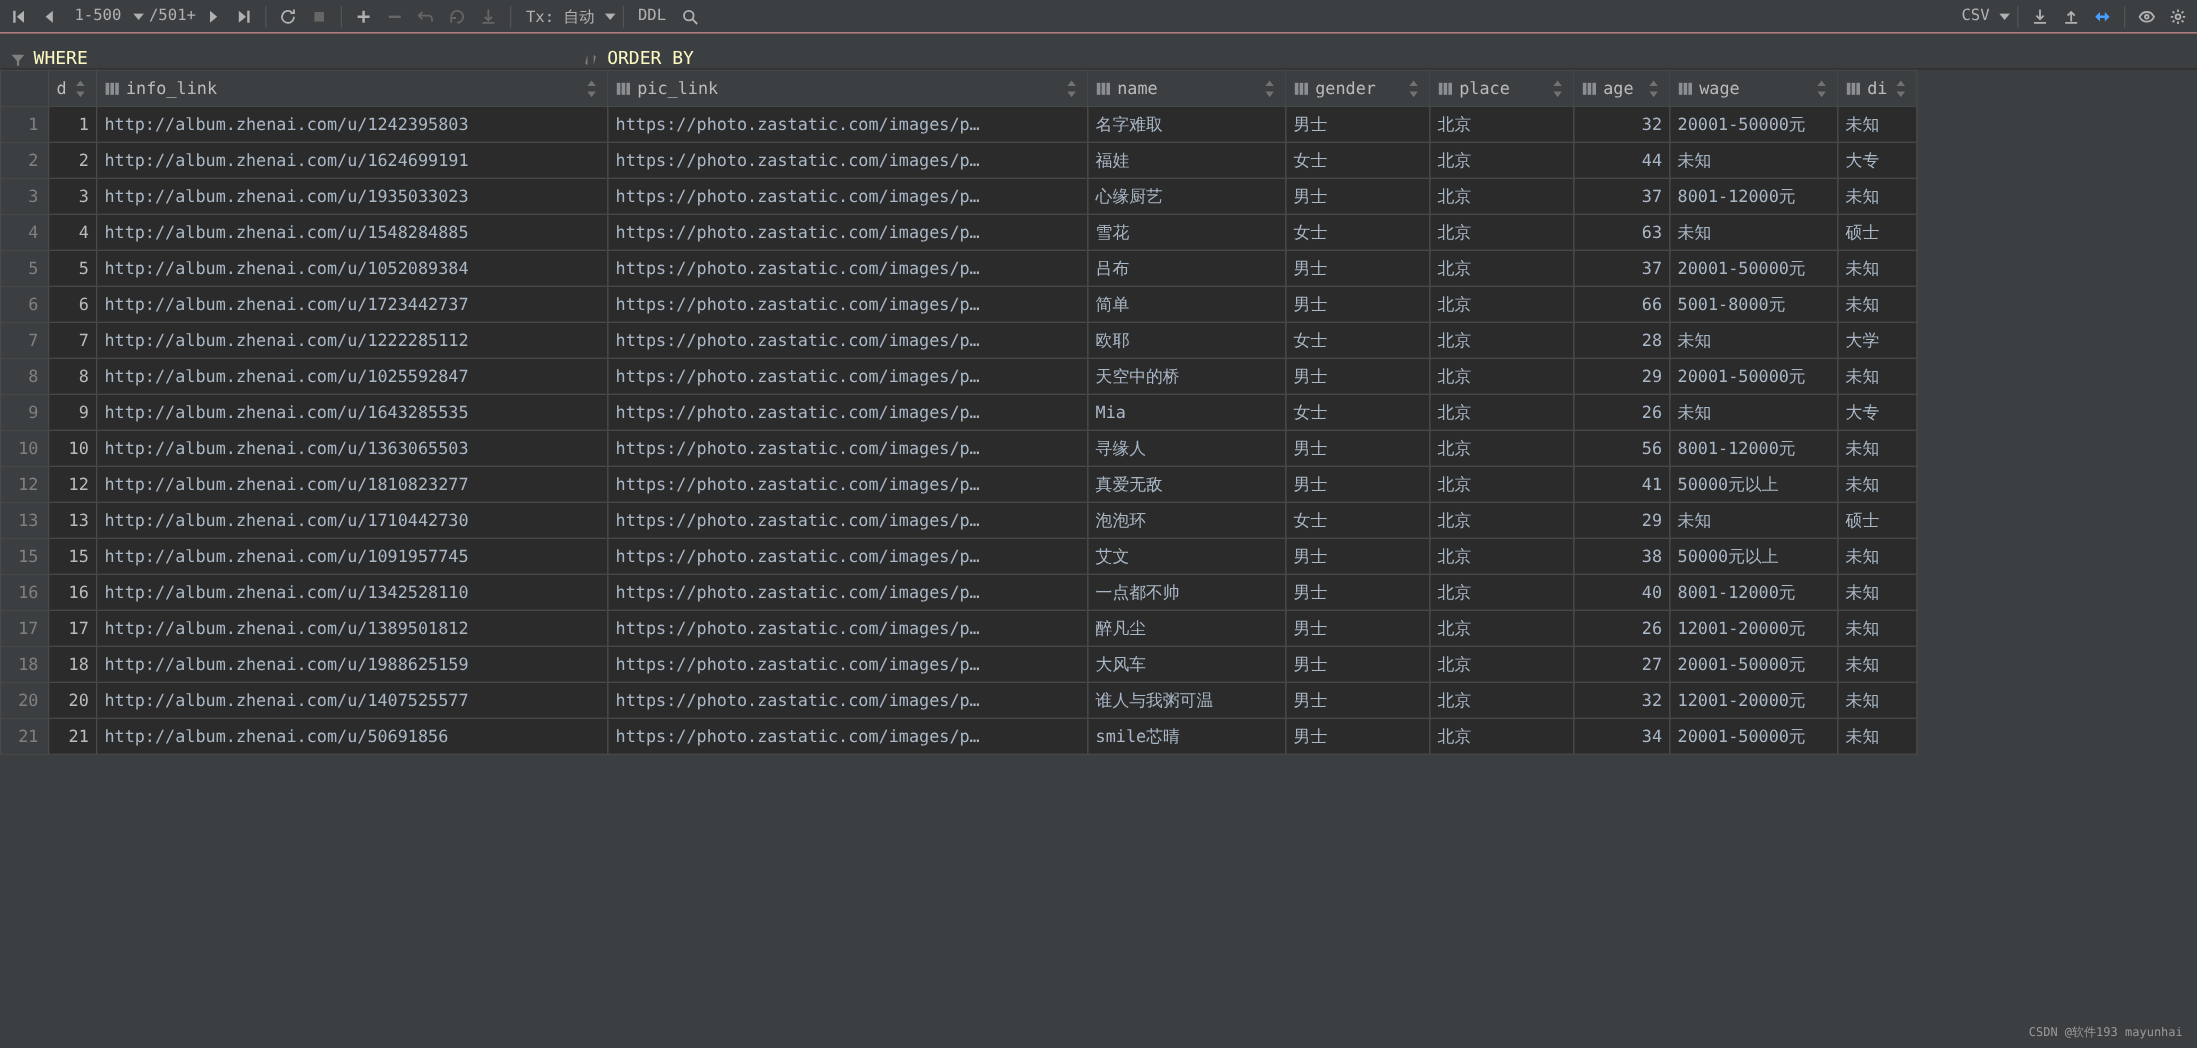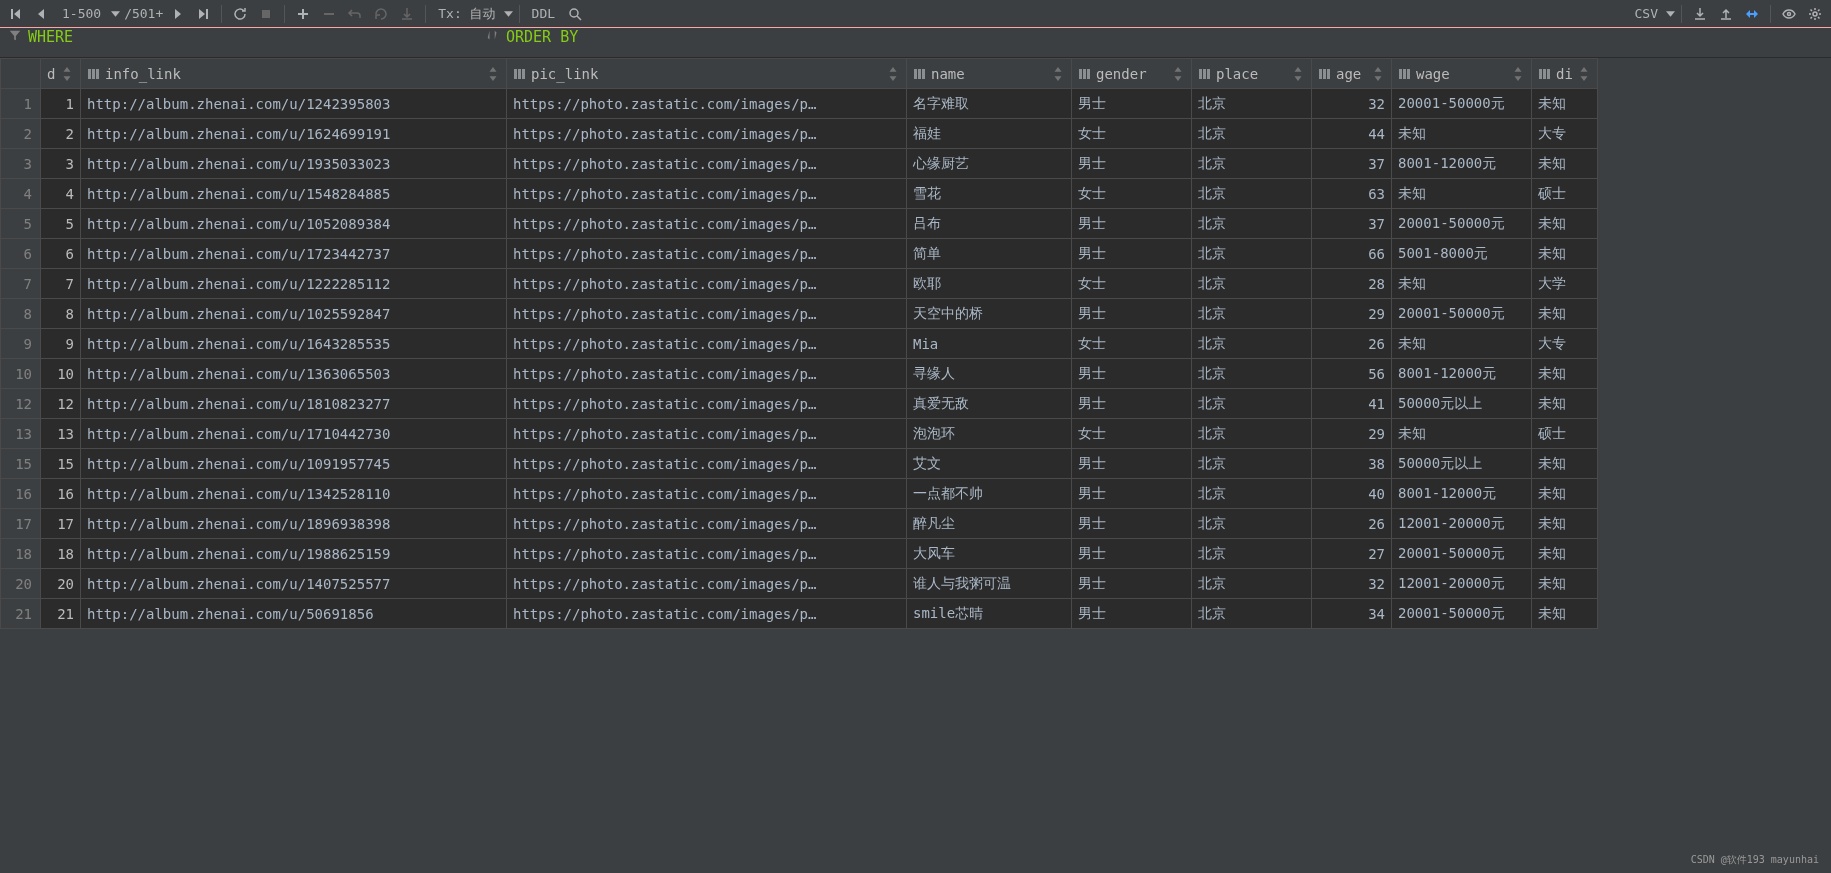--- a/index.html
+++ b/index.html
@@ -6,21 +6,21 @@
 body{background:#3c3f41;color:#bbb;font-family:Consolas,Monaco,monospace;font-size:14px;overflow:hidden}
 .toolbar{display:flex;align-items:center;height:28px;background:#3c3f41;border-bottom:1px solid #fca5a5;padding:0 4px;gap:2px}
 .tbtn{display:inline-flex;align-items:center;justify-content:center;width:24px;height:24px;color:#afb1b3;cursor:pointer;border-radius:3px}
 .tbtn svg{width:16px;height:16px}
 .sep{width:1px;height:18px;background:#555;margin:0 4px}
 .pager{display:flex;align-items:center;gap:4px;color:#afb1b3;font-size:13px}
 .pager .cur{padding:2px 6px}
 .txlabel{color:#afb1b3;font-size:13px;padding:0 6px}
 .spacer{flex:1}
 .filterbar{display:flex;height:30px;background:#3c3f41;border-bottom:1px solid #2b2b2b}
-.fcell{display:flex;align-items:flex-start;padding:0 8px;gap:6px;color:#84cc16;font-size:15px}
+.fcell{display:flex;align-items:flex-end;padding:0 8px;gap:6px;color:#fef9c3;font-size:15px}
 .fcell.where{width:478px}
 .fcell svg{width:14px;height:14px}
 .grid{position:relative;overflow:auto;height:calc(100vh - 58px)}
 table{border-collapse:collapse;table-layout:fixed}
 th,td{border:1px solid #4a4a4a;padding:4px 6px;text-align:left;white-space:nowrap;overflow:hidden;text-overflow:ellipsis;height:30px}
 th{background:#3c3f41;color:#bbb;font-weight:normal;position:sticky;top:0}
 .gutter{width:40px;text-align:right;background:#3c3f41;color:#808080;padding-right:8px}
 th.gutter{background:#3c3f41}
 .idcol{width:40px;text-align:right;color:#bbb}
 .colh{display:flex;align-items:center;gap:4px}
@@ -446,21 +446,21 @@
           <td>一点都不帅</td>
           <td>男士</td>
           <td>北京</td>
           <td class="num">40</td>
           <td>8001-12000元</td>
           <td>未知</td>
         </tr>
         <tr>
           <th class="gutter">17</th>
           <td class="idcol num">17</td>
-          <td>http://album.zhenai.com/u/1896938398</td>
+          <td>http://album.zhenai.com/u/1389501812</td>
           <td>https://photo.zastatic.com/images/p…</td>
           <td>醉凡尘</td>
           <td>男士</td>
           <td>北京</td>
           <td class="num">26</td>
           <td>12001-20000元</td>
           <td>未知</td>
         </tr>
         <tr>
           <th class="gutter">18</th>

